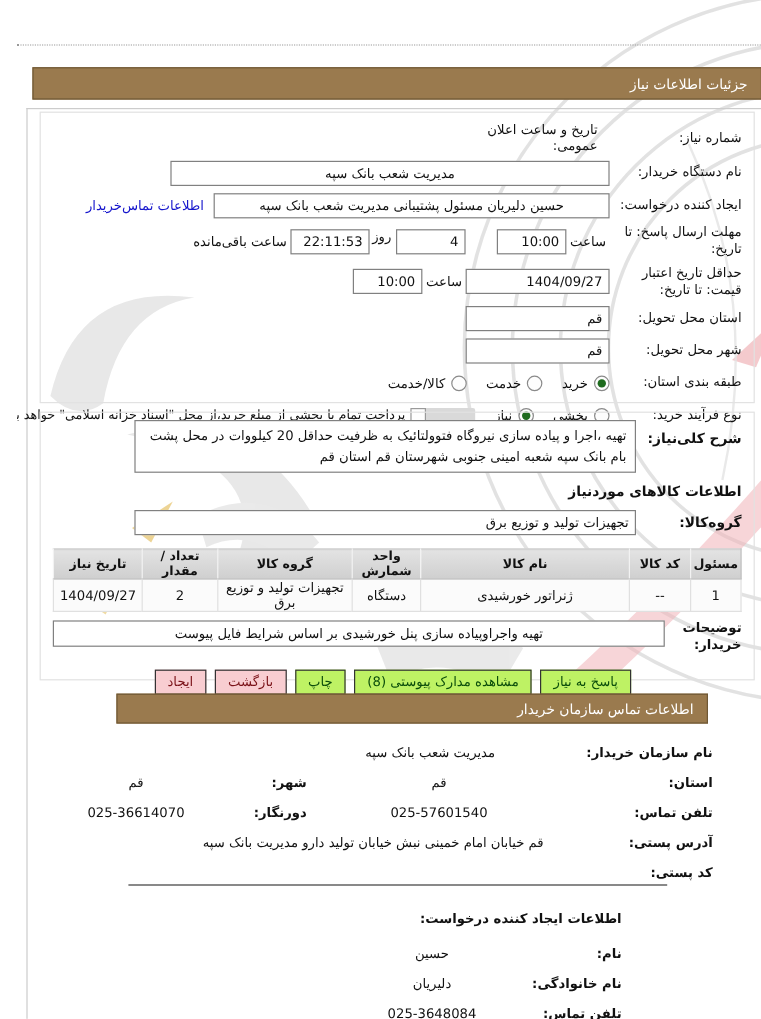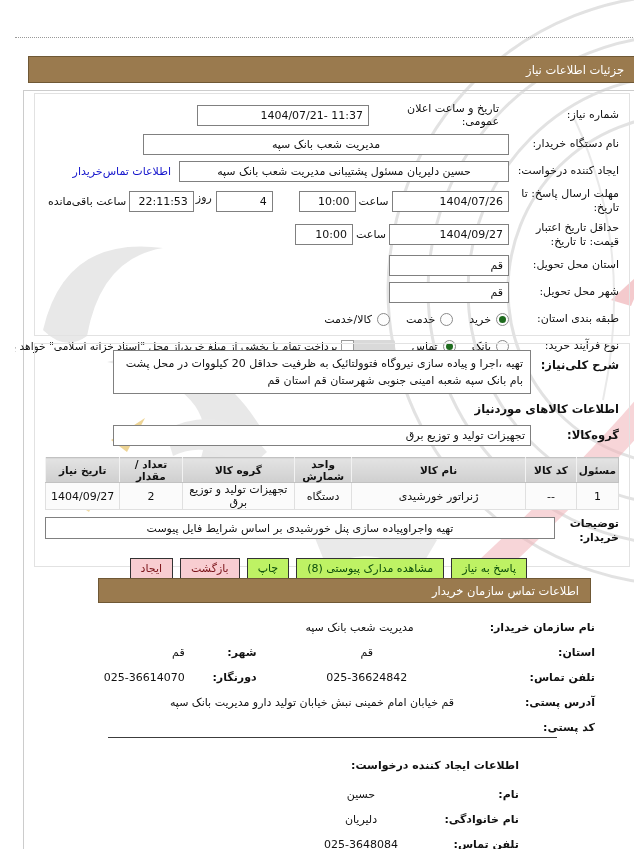--- a/index.html
+++ b/index.html
@@ -53,21 +53,21 @@
   .btn{border:1px solid #333;height:21px;padding:0 10px;display:flex;align-items:center;justify-content:center;
        box-sizing:border-box;cursor:pointer;white-space:nowrap;font-size:11px;}
   .btn.green{background:#bef264;color:#0b4d0b;}
   .btn.pink{background:#f8cdd1;color:#7a1218;}
   .bar2{position:absolute;top:487px;left:74px;right:50px;height:25px;}
   .contact{position:absolute;top:530px;right:46px;left:20px;}
   .crow{display:flex;align-items:flex-start;margin-bottom:9px;min-height:16px;}
   .clabel{width:118px;flex:none;font-weight:bold;}
   .cval{width:235px;text-align:center;}
   .clabel2{width:72px;flex:none;font-weight:bold;}
-  .cval2{width:150px;text-align:right;}
+  .cval2{width:150px;text-align:center;}
   .cval-wide{width:330px;text-align:center;}
   .sepline{position:absolute;top:646px;left:84px;right:84px;border-top:1px solid #3c3c3c;}
   .creator{position:absolute;top:668px;right:122px;left:20px;}
   .ktitle{font-weight:bold;margin-bottom:16px;}
   .krow{display:flex;align-items:center;margin-bottom:12px;}
   .klabel{width:92px;flex:none;font-weight:bold;}
   .kval{width:132px;text-align:center;}
 </style>
 </head>
 <body>
@@ -98,41 +98,35 @@
   <span>جزئیات اطلاعات نیاز</span>
 </div>
 
 <div class="page">
 
   <div class="sec sec1">
 
     <div class="frow">
       <div class="flabel">شماره نیاز:</div>
       <div class="flabel2">تاریخ و ساعت اعلان عمومی:</div>
-      <div class="ibox w172">
-          <span class="num">1404/07/21- 11:37</span>
-        </div>
     </div>
 
     <div class="frow">
       <div class="flabel">نام دستگاه خریدار:</div>
       <div class="ibox w366 center">مدیریت شعب بانک سپه</div>
     </div>
 
     <div class="frow">
       <div class="flabel">ایجاد کننده درخواست:</div>
       <div class="ibox w330 center">حسین دلیریان مسئول  پشتیبانی مدیریت شعب بانک سپه</div>
       <span class="link">اطلاعات تماس‌خریدار</span>
     </div>
 
     <div class="frow">
       <div class="flabel">مهلت ارسال پاسخ: تا تاریخ:</div>
-      <div class="ibox w120">
-          <span class="num">1404/07/26</span>
-        </div>
       <span class="lbl-sm">ساعت</span>
       <div class="ibox w58">
           <span class="num">10:00</span>
         </div>
       <div class="gap26"></div>
       <div class="ibox w58">
           <span class="num">4</span>
         </div>
       <span class="raised">روز</span>
       <div class="ibox w66">
@@ -175,25 +169,25 @@
       <div class="opt">
         <span class="radio"></span>
         <span>کالا/خدمت</span>
       </div>
     </div>
 
     <div class="frow">
       <div class="flabel">نوع فرآیند خرید:</div>
       <div class="opt">
         <span class="radio"></span>
-        <span>بانک</span>
+        <span>بخشی</span>
       </div>
       <div class="opt">
         <span class="radio checked"></span>
-        <span>تماس</span>
+        <span>نیاز</span>
       </div>
       <div class="pill">
         <span class="checkbox"></span>
       </div>
       <span class="treasury">پرداخت تمام یا بخشی از مبلغ خرید،از محل "اسناد خزانه اسلامی" خواهد بود.</span>
     </div>
   </div>
 
   <div class="sec sec2">
 
@@ -258,21 +252,21 @@
       <div class="cval">مدیریت شعب بانک سپه</div>
     </div>
     <div class="crow">
       <div class="clabel">استان:</div>
       <div class="cval">قم</div>
       <div class="clabel2">شهر:</div>
       <div class="cval2">قم</div>
     </div>
     <div class="crow">
       <div class="clabel">تلفن تماس:</div>
-      <div class="cval"><span class="num">025-36624842</span></div>
+      <div class="cval"><span class="num">025-57601540</span></div>
       <div class="clabel2">دورنگار:</div>
       <div class="cval2"><span class="num">025-36614070</span></div>
     </div>
     <div class="crow">
       <div class="clabel">آدرس پستی:</div>
       <div class="cval-wide">قم خیابان امام خمینی نبش خیابان تولید دارو مدیریت بانک سپه</div>
     </div>
     <div class="crow">
       <div class="clabel">کد پستی:</div>
     </div>

